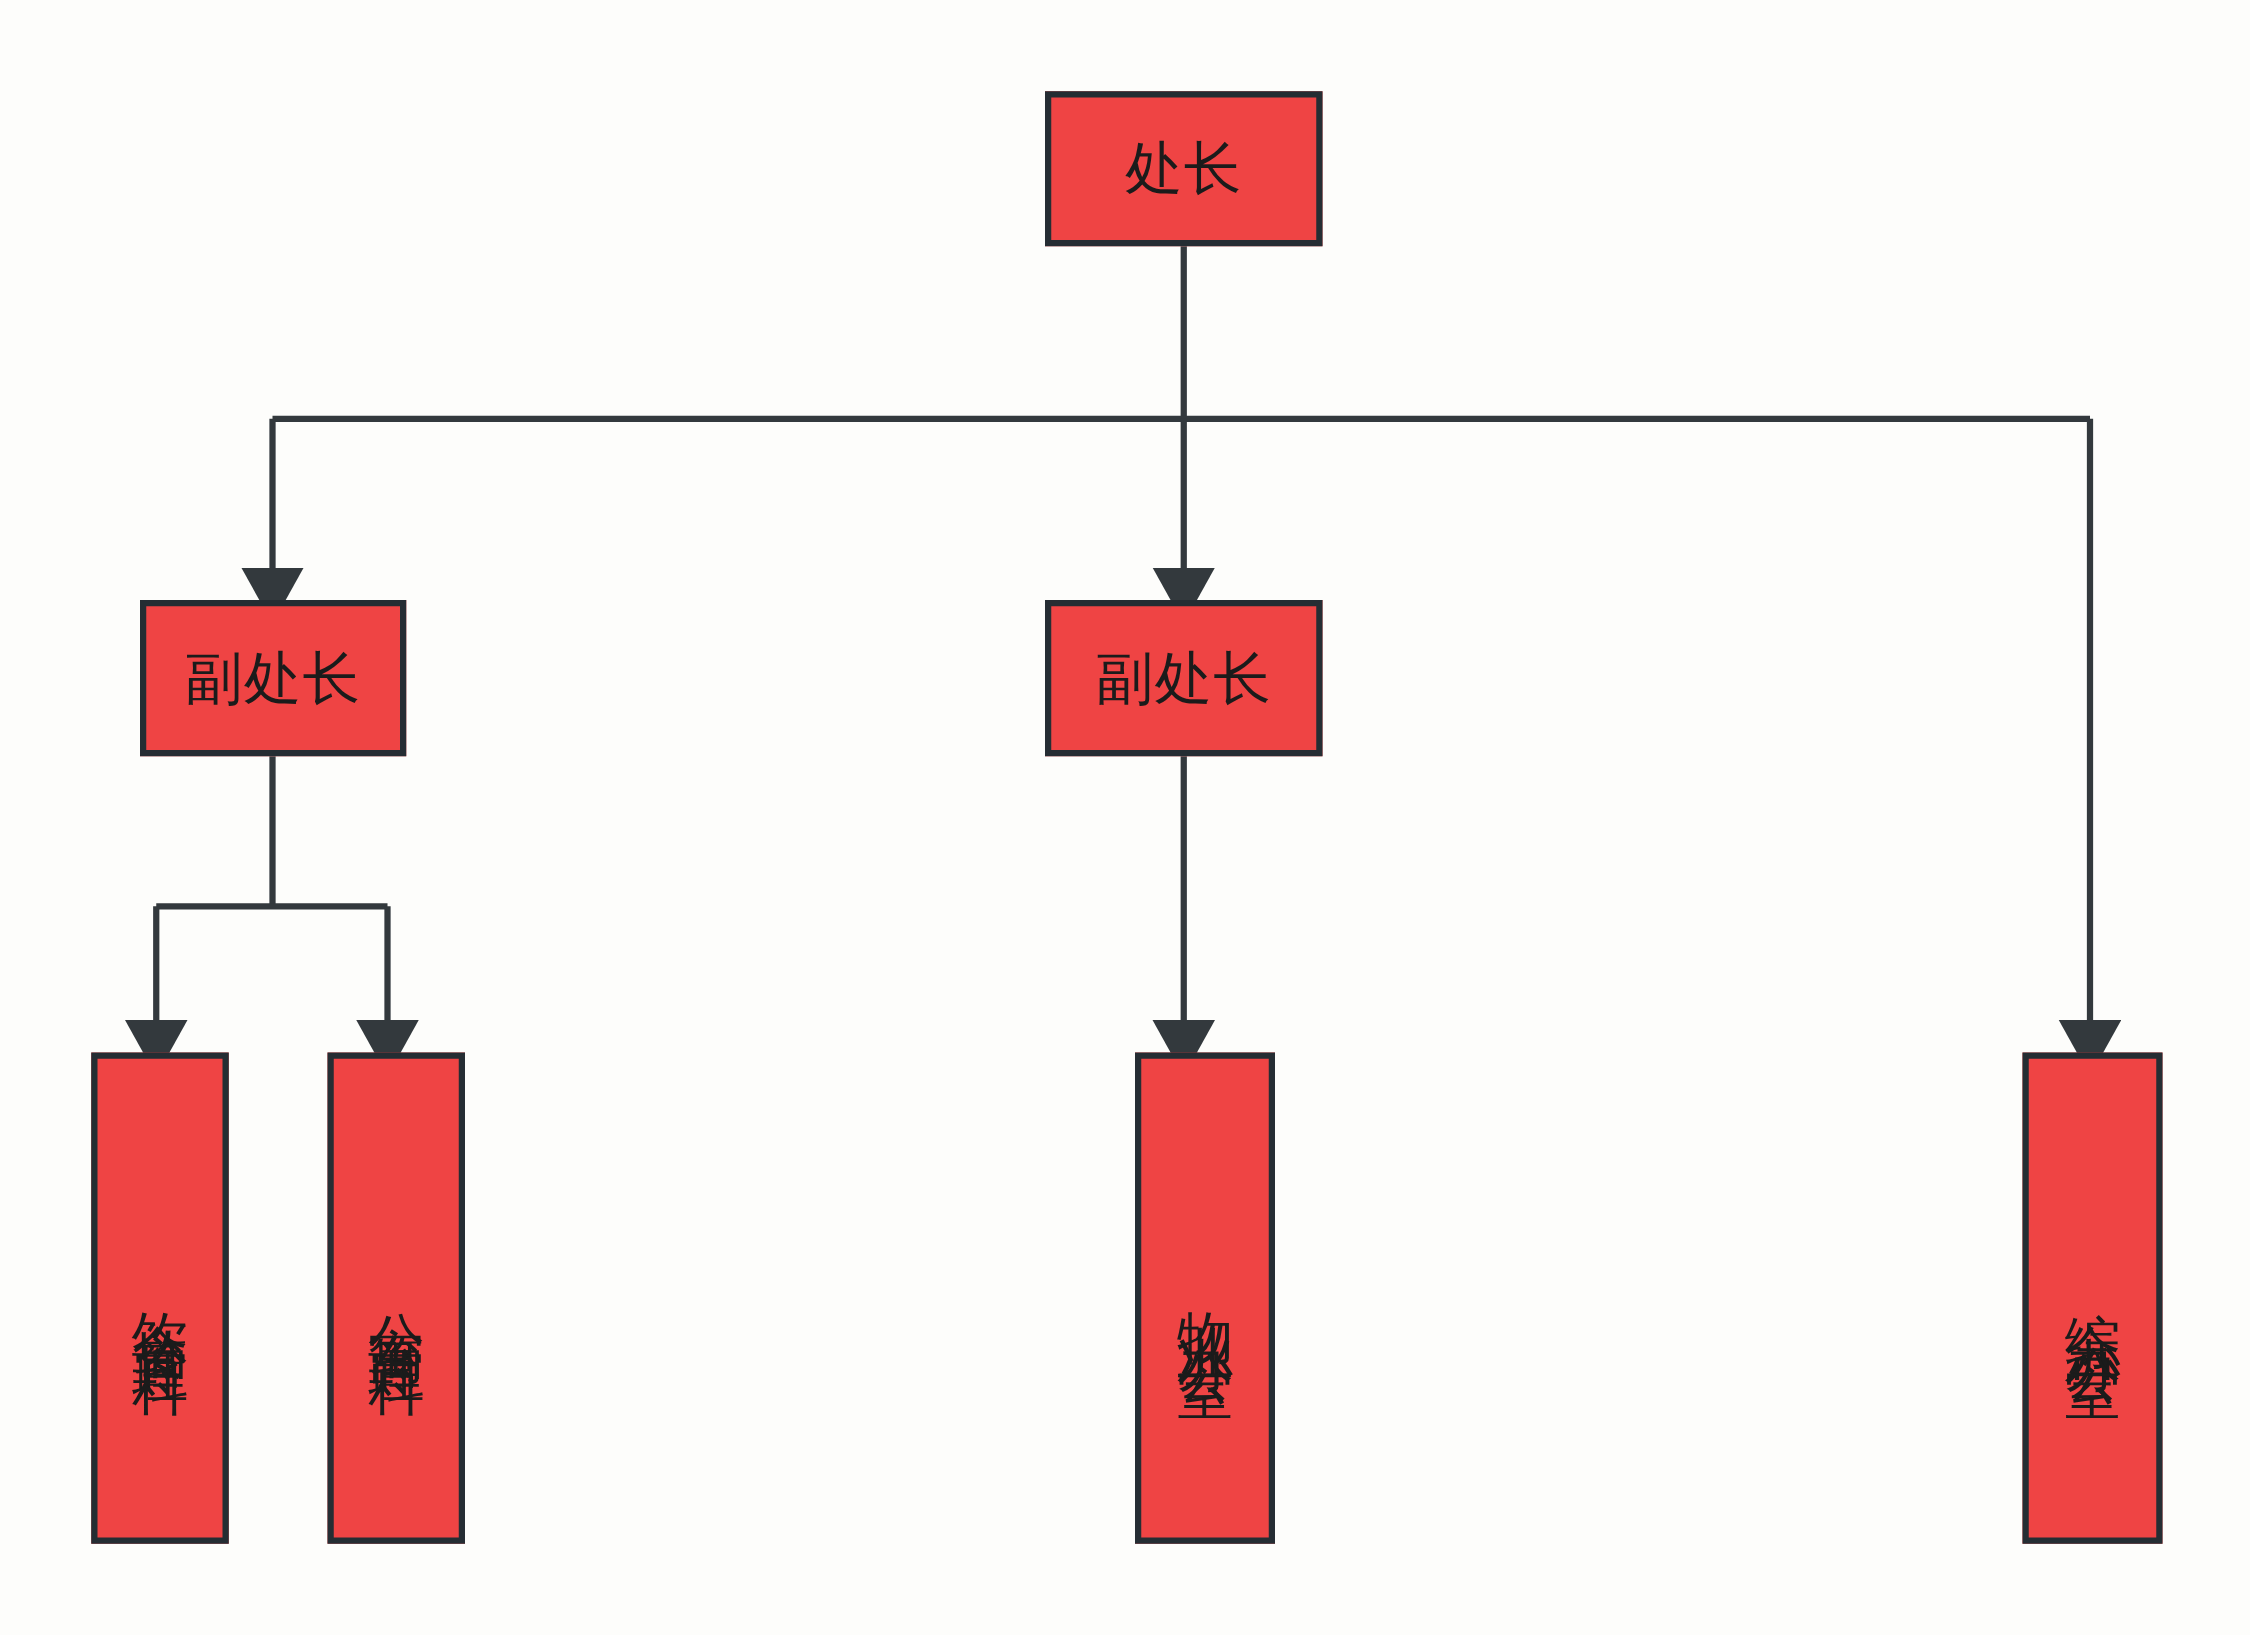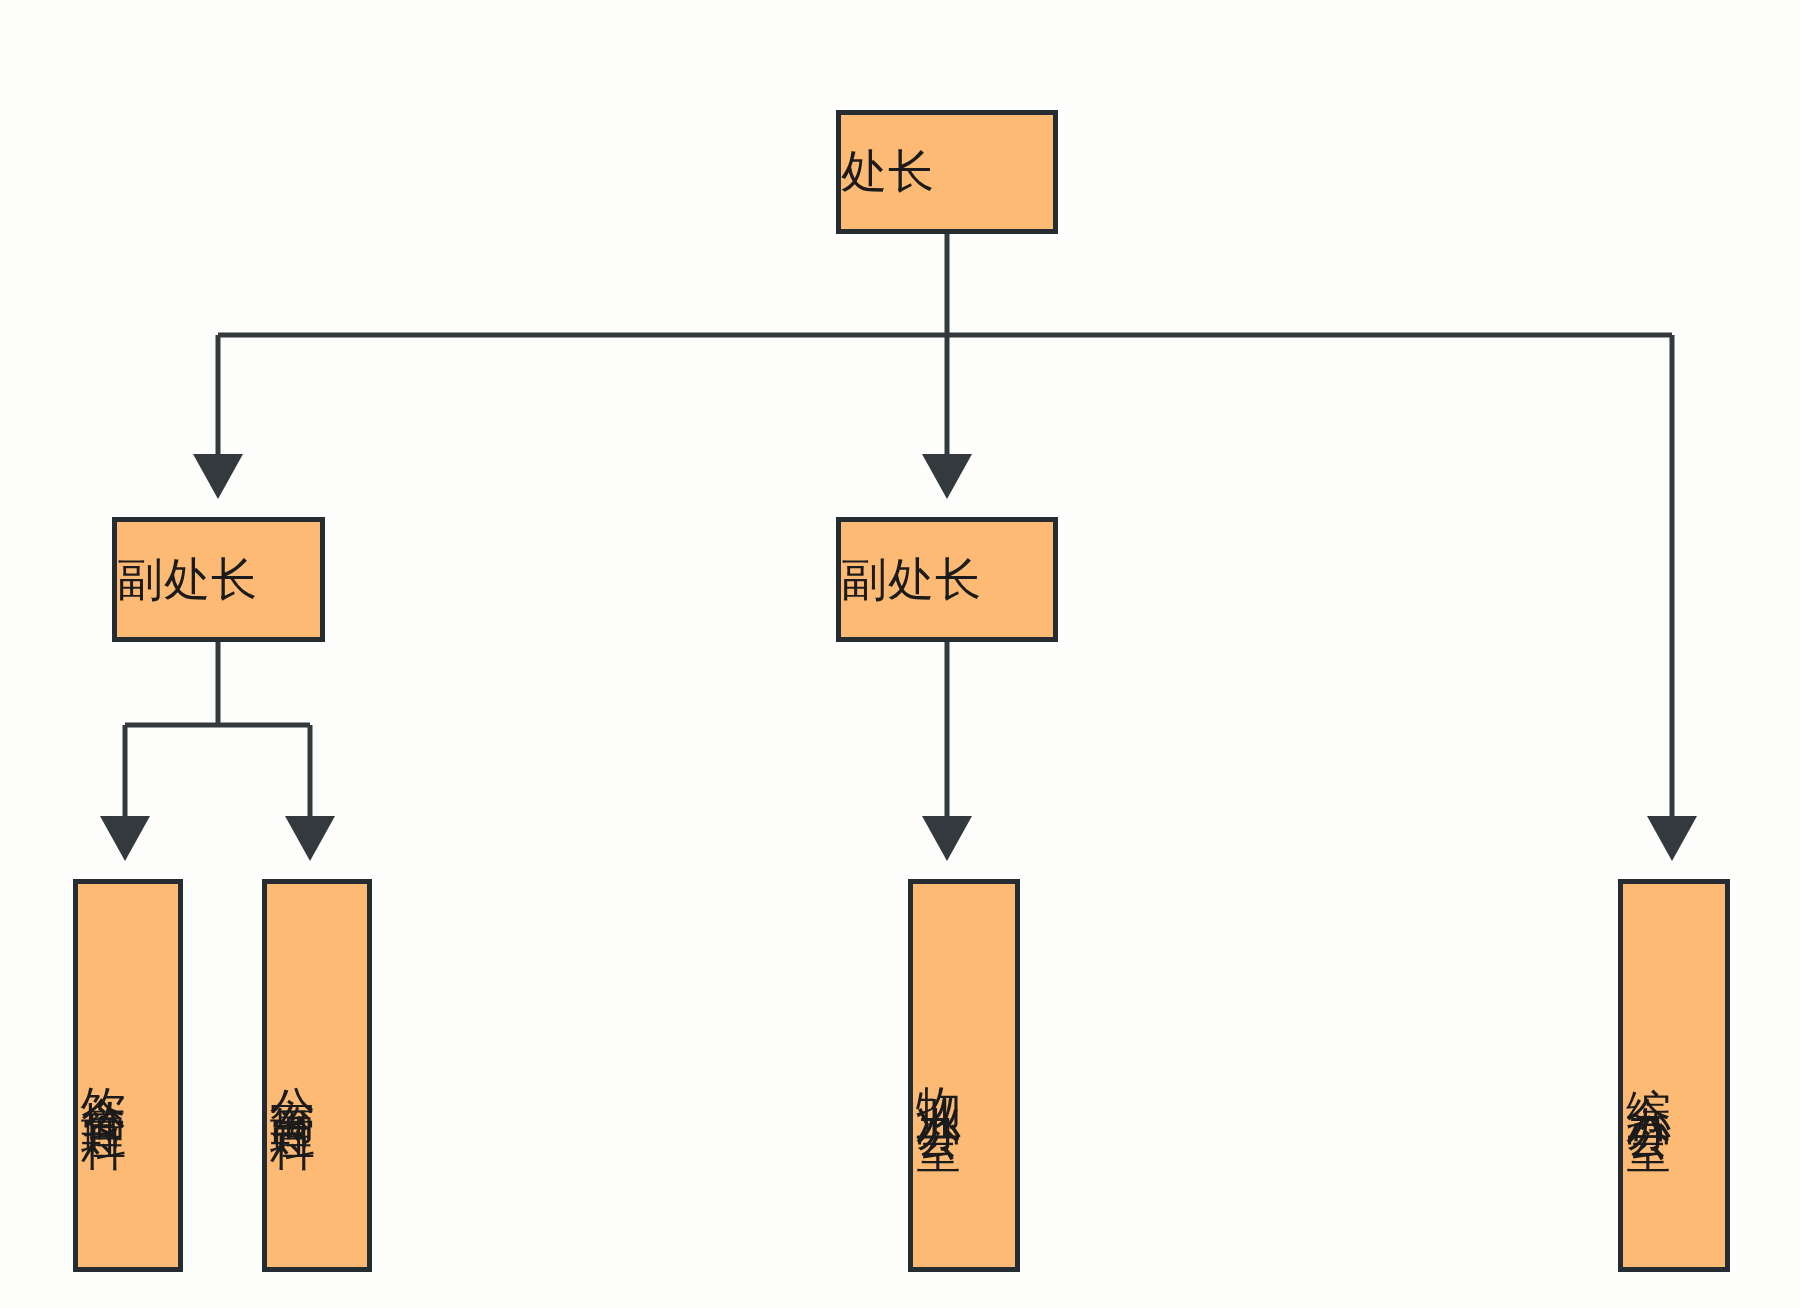--- a/index.html
+++ b/index.html
@@ -21,26 +21,26 @@
   #chart-svg {
     position: absolute;
     top: 0;
     left: 0;
     width: 1800px;
     height: 1308px;
   }
   .node {
     position: absolute;
     box-sizing: border-box;
-    background: #fdba74;
+    background: #ef4444;
     border: 5px solid #252d33;
     display: flex;
     align-items: center;
+    justify-content: center;
     z-index: 3;
-    margin-top: 37px;
   }
   .node-label {
     color: #1b1b1b;
     font-size: 46px;
     line-height: 1.12;
     letter-spacing: 1px;
     white-space: pre;
     text-align: center;
   }
   .node-vertical .node-label {

